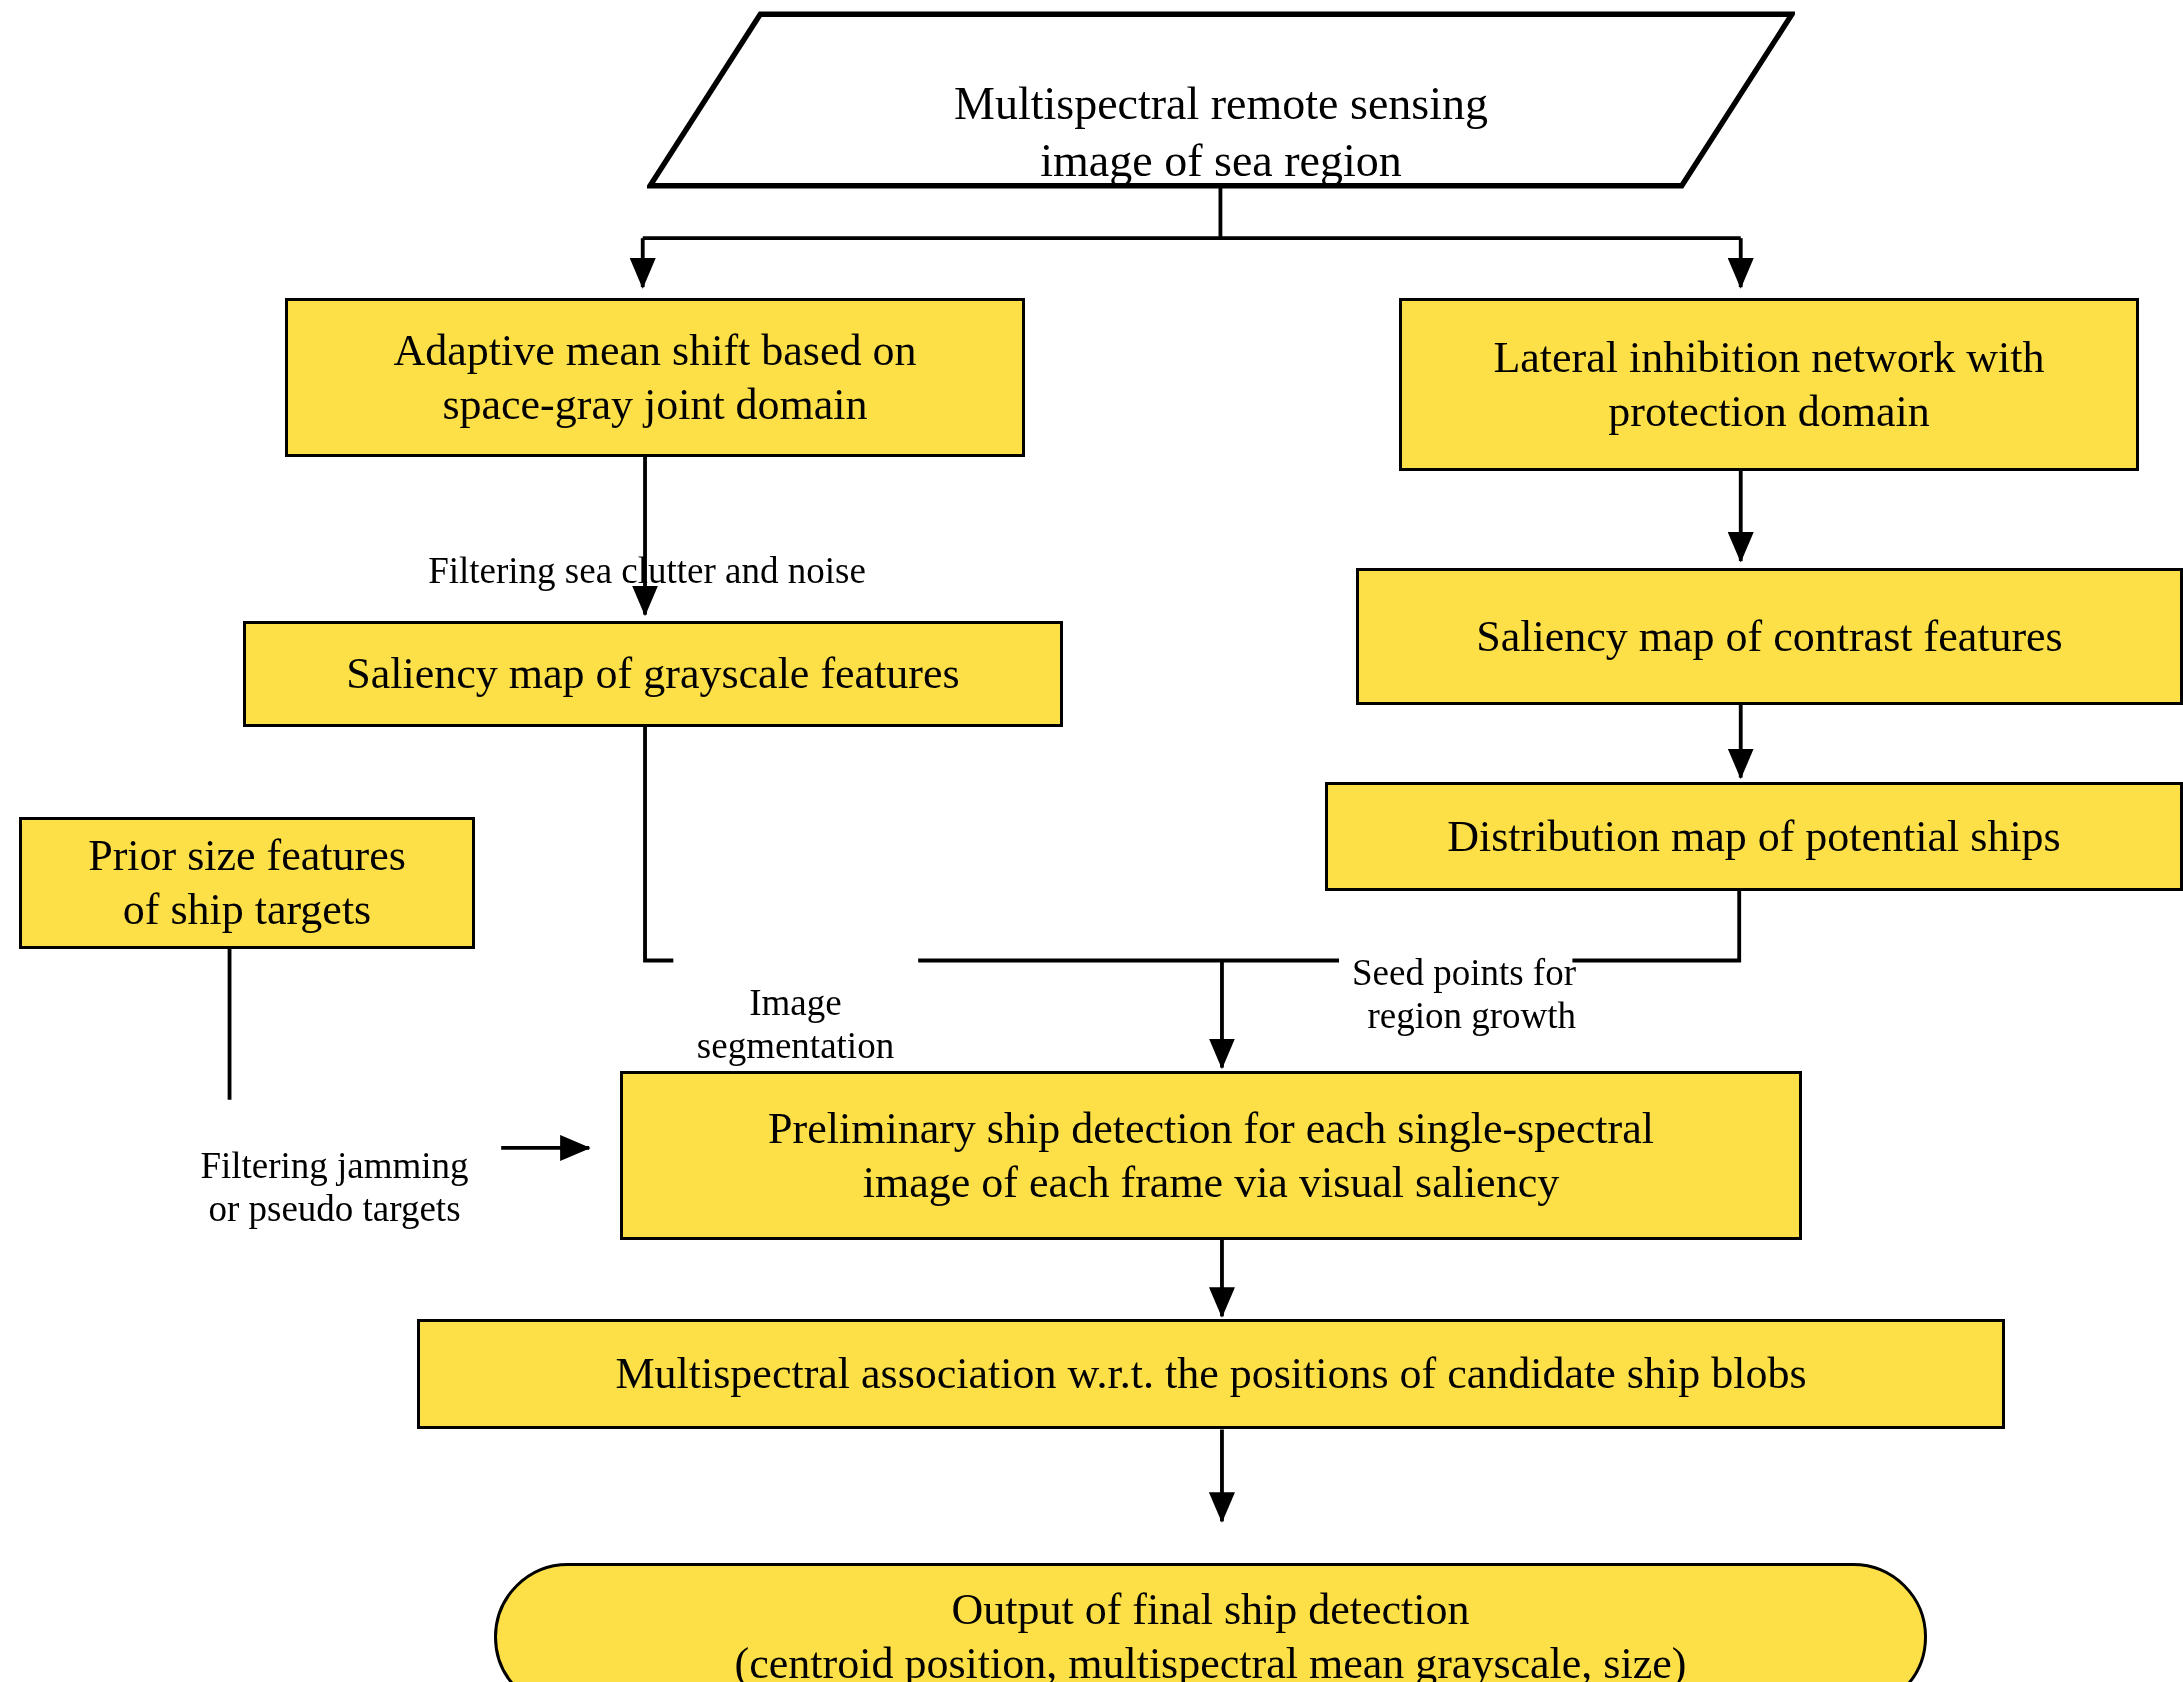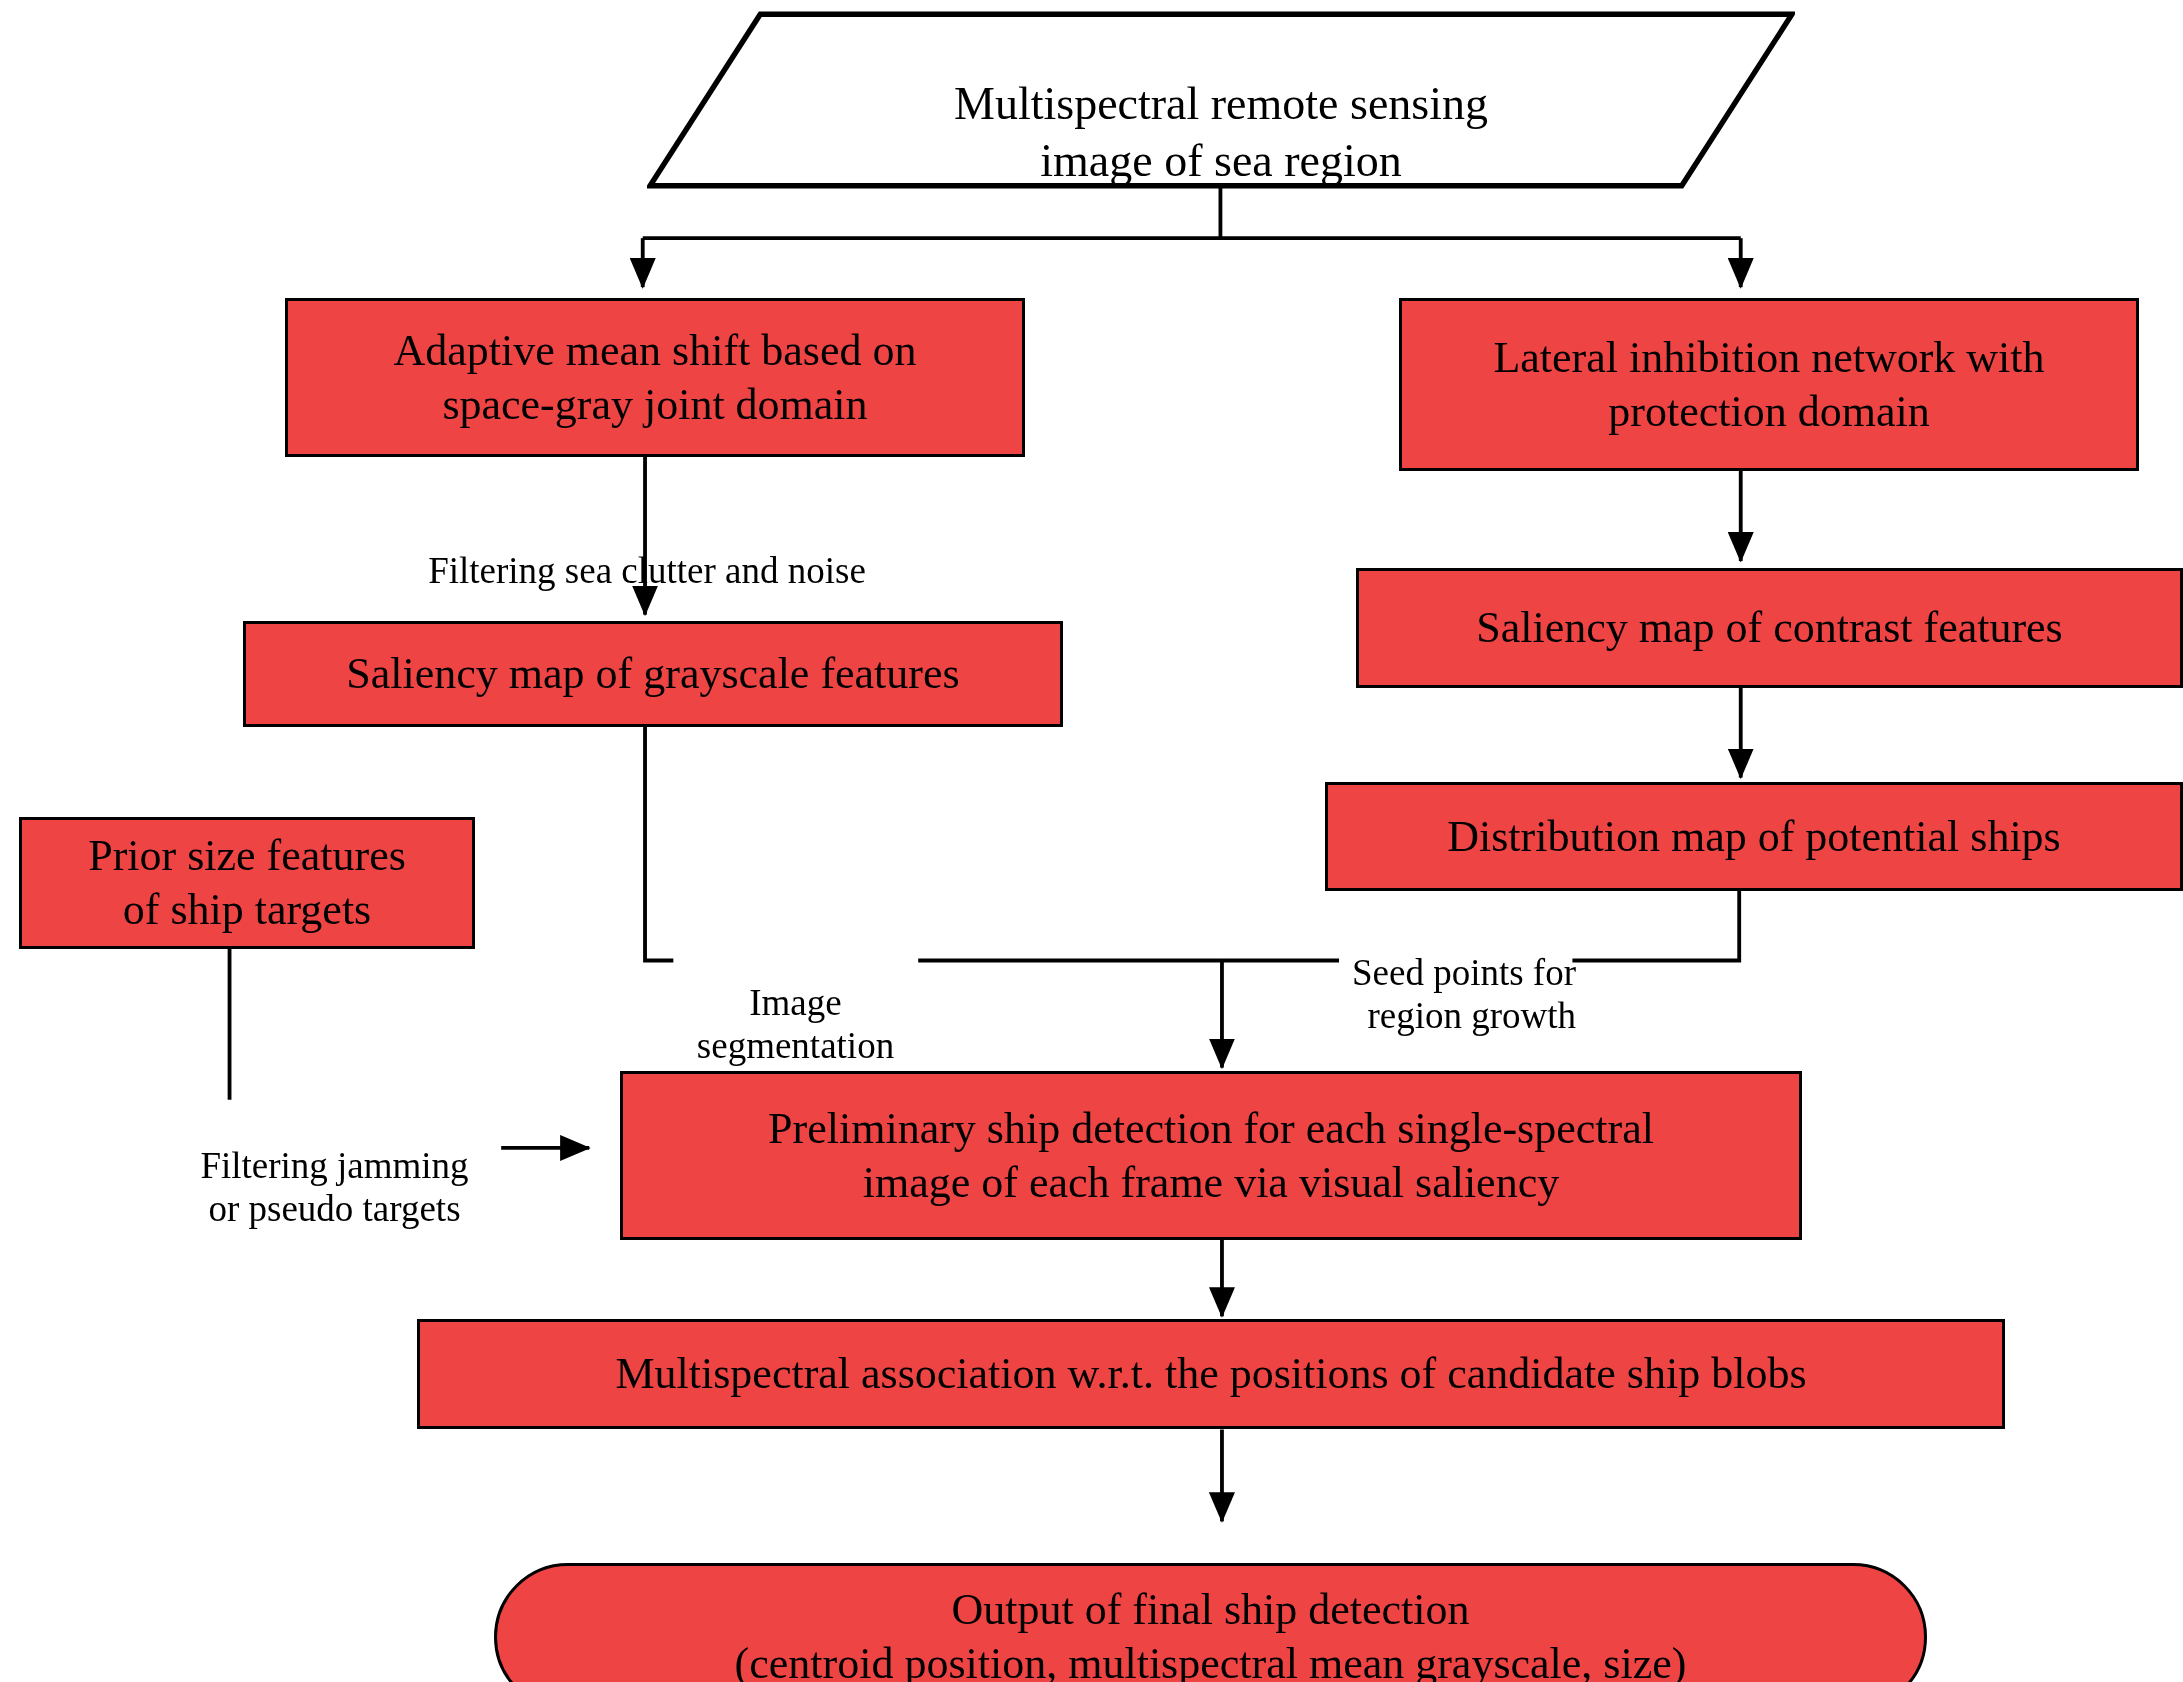--- a/index.html
+++ b/index.html
@@ -24,21 +24,21 @@
     pointer-events: none;
   }
   .node {
     position: absolute;
     box-sizing: border-box;
     display: flex;
     align-items: center;
     justify-content: center;
     text-align: center;
     color: #000000;
-    background: #ef4444;
+    background: #fde047;
     border: 3.1px solid #000000;
     line-height: 1.22;
     padding: 3.1px 10.7px;
     font-family: Liberation Serif, serif;
   }
   .node.stadium {
     border-radius: 92px;
     margin-top: 40px;
   }
   .node .txt {
@@ -156,21 +156,21 @@
   </div>
 
   <div class="edge-label f-label" style="left:383px; top:505px; width:528px;">
     <span>Filtering sea clutter and noise</span>
   </div>
 
   <div class="node f-node" style="left:243px; top:621px; width:820px; height:106px;">
     <span class="txt">Saliency map of grayscale features</span>
   </div>
 
-  <div class="node f-node" style="left:1356px; top:568px; width:827px; height:120px;">
+  <div class="node f-node" style="left:1356px; top:568px; width:827px; height:137px;">
     <span class="txt">Saliency map of contrast features</span>
   </div>
 
   <div class="node f-node" style="left:19px; top:817px; width:456px; height:132px;">
     <span class="txt">Prior size features
 of ship targets</span>
   </div>
 
   <div class="node f-node" style="left:1325px; top:782px; width:858px; height:109px;">
     <span class="txt">Distribution map of potential ships</span>

